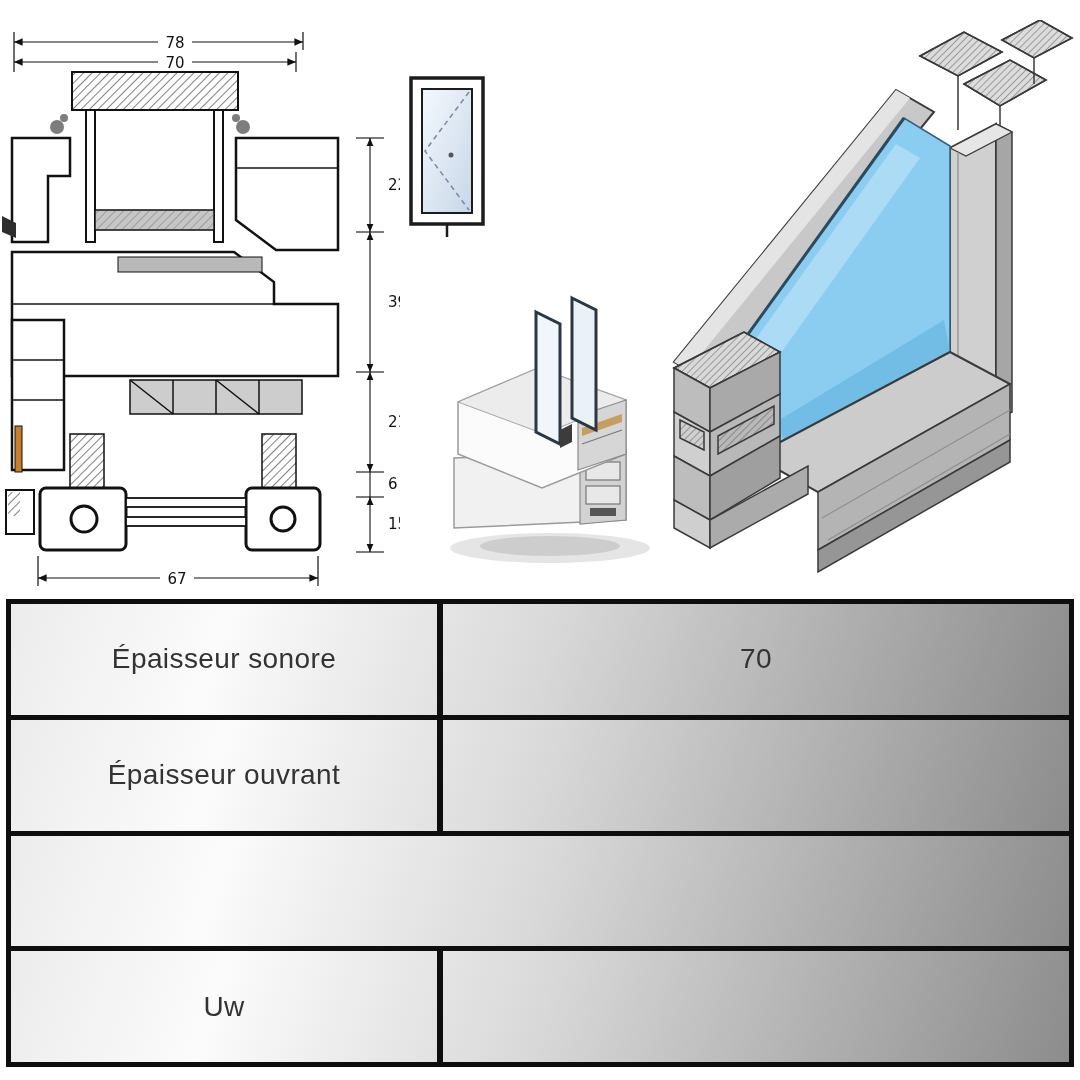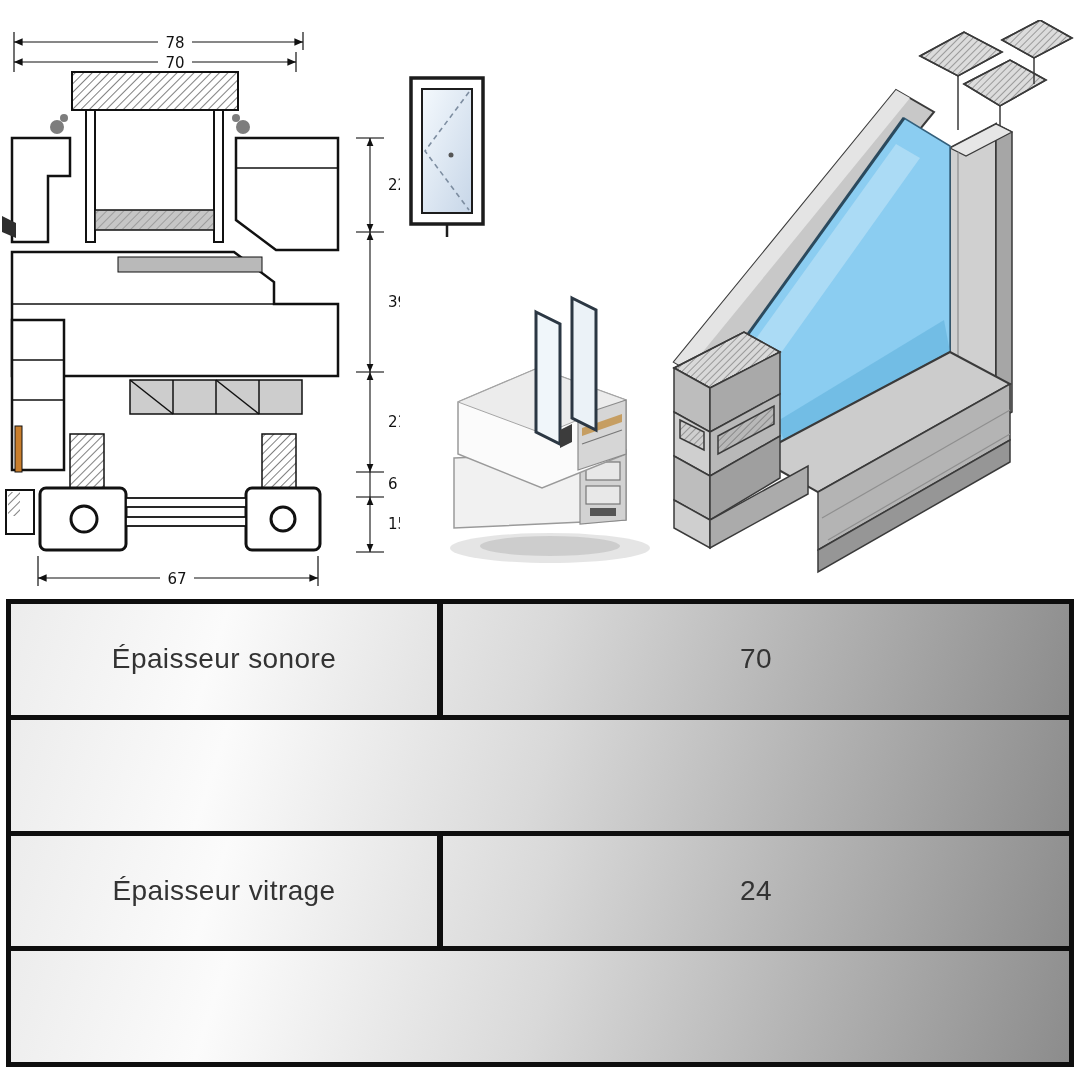--- a/index.html
+++ b/index.html
@@ -253,22 +253,22 @@
       <polygon points="52,500 150,446 150,474 52,528" fill="#ababab"></polygon>
     </g>
   </svg>
 
   <div class="spec-table">
     <div class="spec-row">
       <div class="cell-label">Épaisseur sonore</div>
       <div class="cell-value">70</div>
     </div>
     <div class="spec-row">
-    </div>
-    <div class="spec-row">
-      <div class="cell-label">Épaisseur vitrage</div>
-      <div class="cell-value">24</div>
-    </div>
-    <div class="spec-row">
+      <div class="cell-label">Épaisseur ouvrant</div>
+    </div>
+    <div class="spec-row">
+    </div>
+    <div class="spec-row">
+      <div class="cell-label">Uw</div>
     </div>
   </div>
 
 </div>
 
 </body></html>

